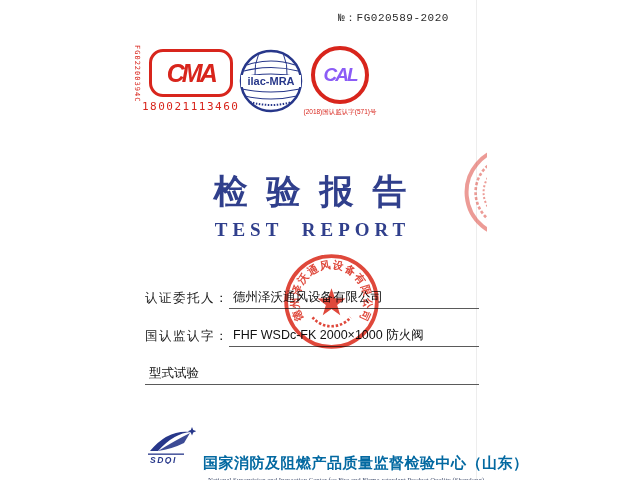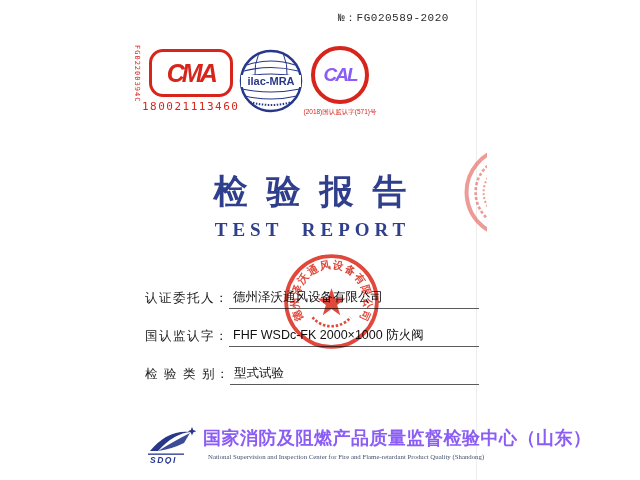--- a/index.html
+++ b/index.html
@@ -44,21 +44,21 @@
                white-space:nowrap;color:#111;}
 
   
   .seal{position:absolute;left:282px;top:252px;width:99px;height:99px;z-index:3;
         mix-blend-mode:multiply;opacity:0.93;}
   .edge-stamp{position:absolute;left:449px;top:150px;width:38px;height:98px;z-index:2;opacity:0.55;}
 
   
   .footer{position:absolute;left:146px;top:426px;display:flex;align-items:flex-start;gap:7px;}
   .footer-text{display:flex;flex-direction:column;}
-  .footer-cn{font-size:18px;font-weight:bold;color:#8b5cf6;letter-spacing:0.5px;white-space:nowrap;}
+  .footer-cn{font-size:15px;font-weight:bold;color:#0369a1;letter-spacing:0.5px;white-space:nowrap;margin-top:28px;}
   .footer-en{margin-top:3px;font-size:6.8px;color:#44506e;white-space:nowrap;
              font-family:"Liberation Serif","DejaVu Serif",serif;padding-left:5px;}
 </style>
 </head>
 <body>
 
 <div class="page">
 
   <div class="page-edge-line"></div>
 
@@ -106,21 +106,20 @@
   <div class="fields">
     <div class="field-row">
       <span class="field-label">认证委托人：</span>
       <span class="field-value">德州泽沃通风设备有限公司</span>
     </div>
     <div class="field-row">
       <span class="field-label">国认监认字：</span>
       <span class="field-value">FHF WSDc-FK 2000×1000 防火阀</span>
     </div>
     <div class="field-row">
-      <span class="field-label">检 验 类 别：</span>
       <span class="field-value">型式试验</span>
     </div>
   </div>
 
   <svg class="seal" viewBox="0 0 120 120">
     <circle cx="60" cy="60" r="55" fill="none" stroke="#dd3a2c" stroke-width="4.5"></circle>
     <defs>
       <path id="sealArc" d="M 27.2,82.9 A 40,40 0 1 1 92.8,82.9" fill="none"></path>
     </defs>
     <text font-size="12.8" font-weight="bold" fill="#dd3a2c" letter-spacing="1.5" font-family="Liberation Sans, sans-serif">

